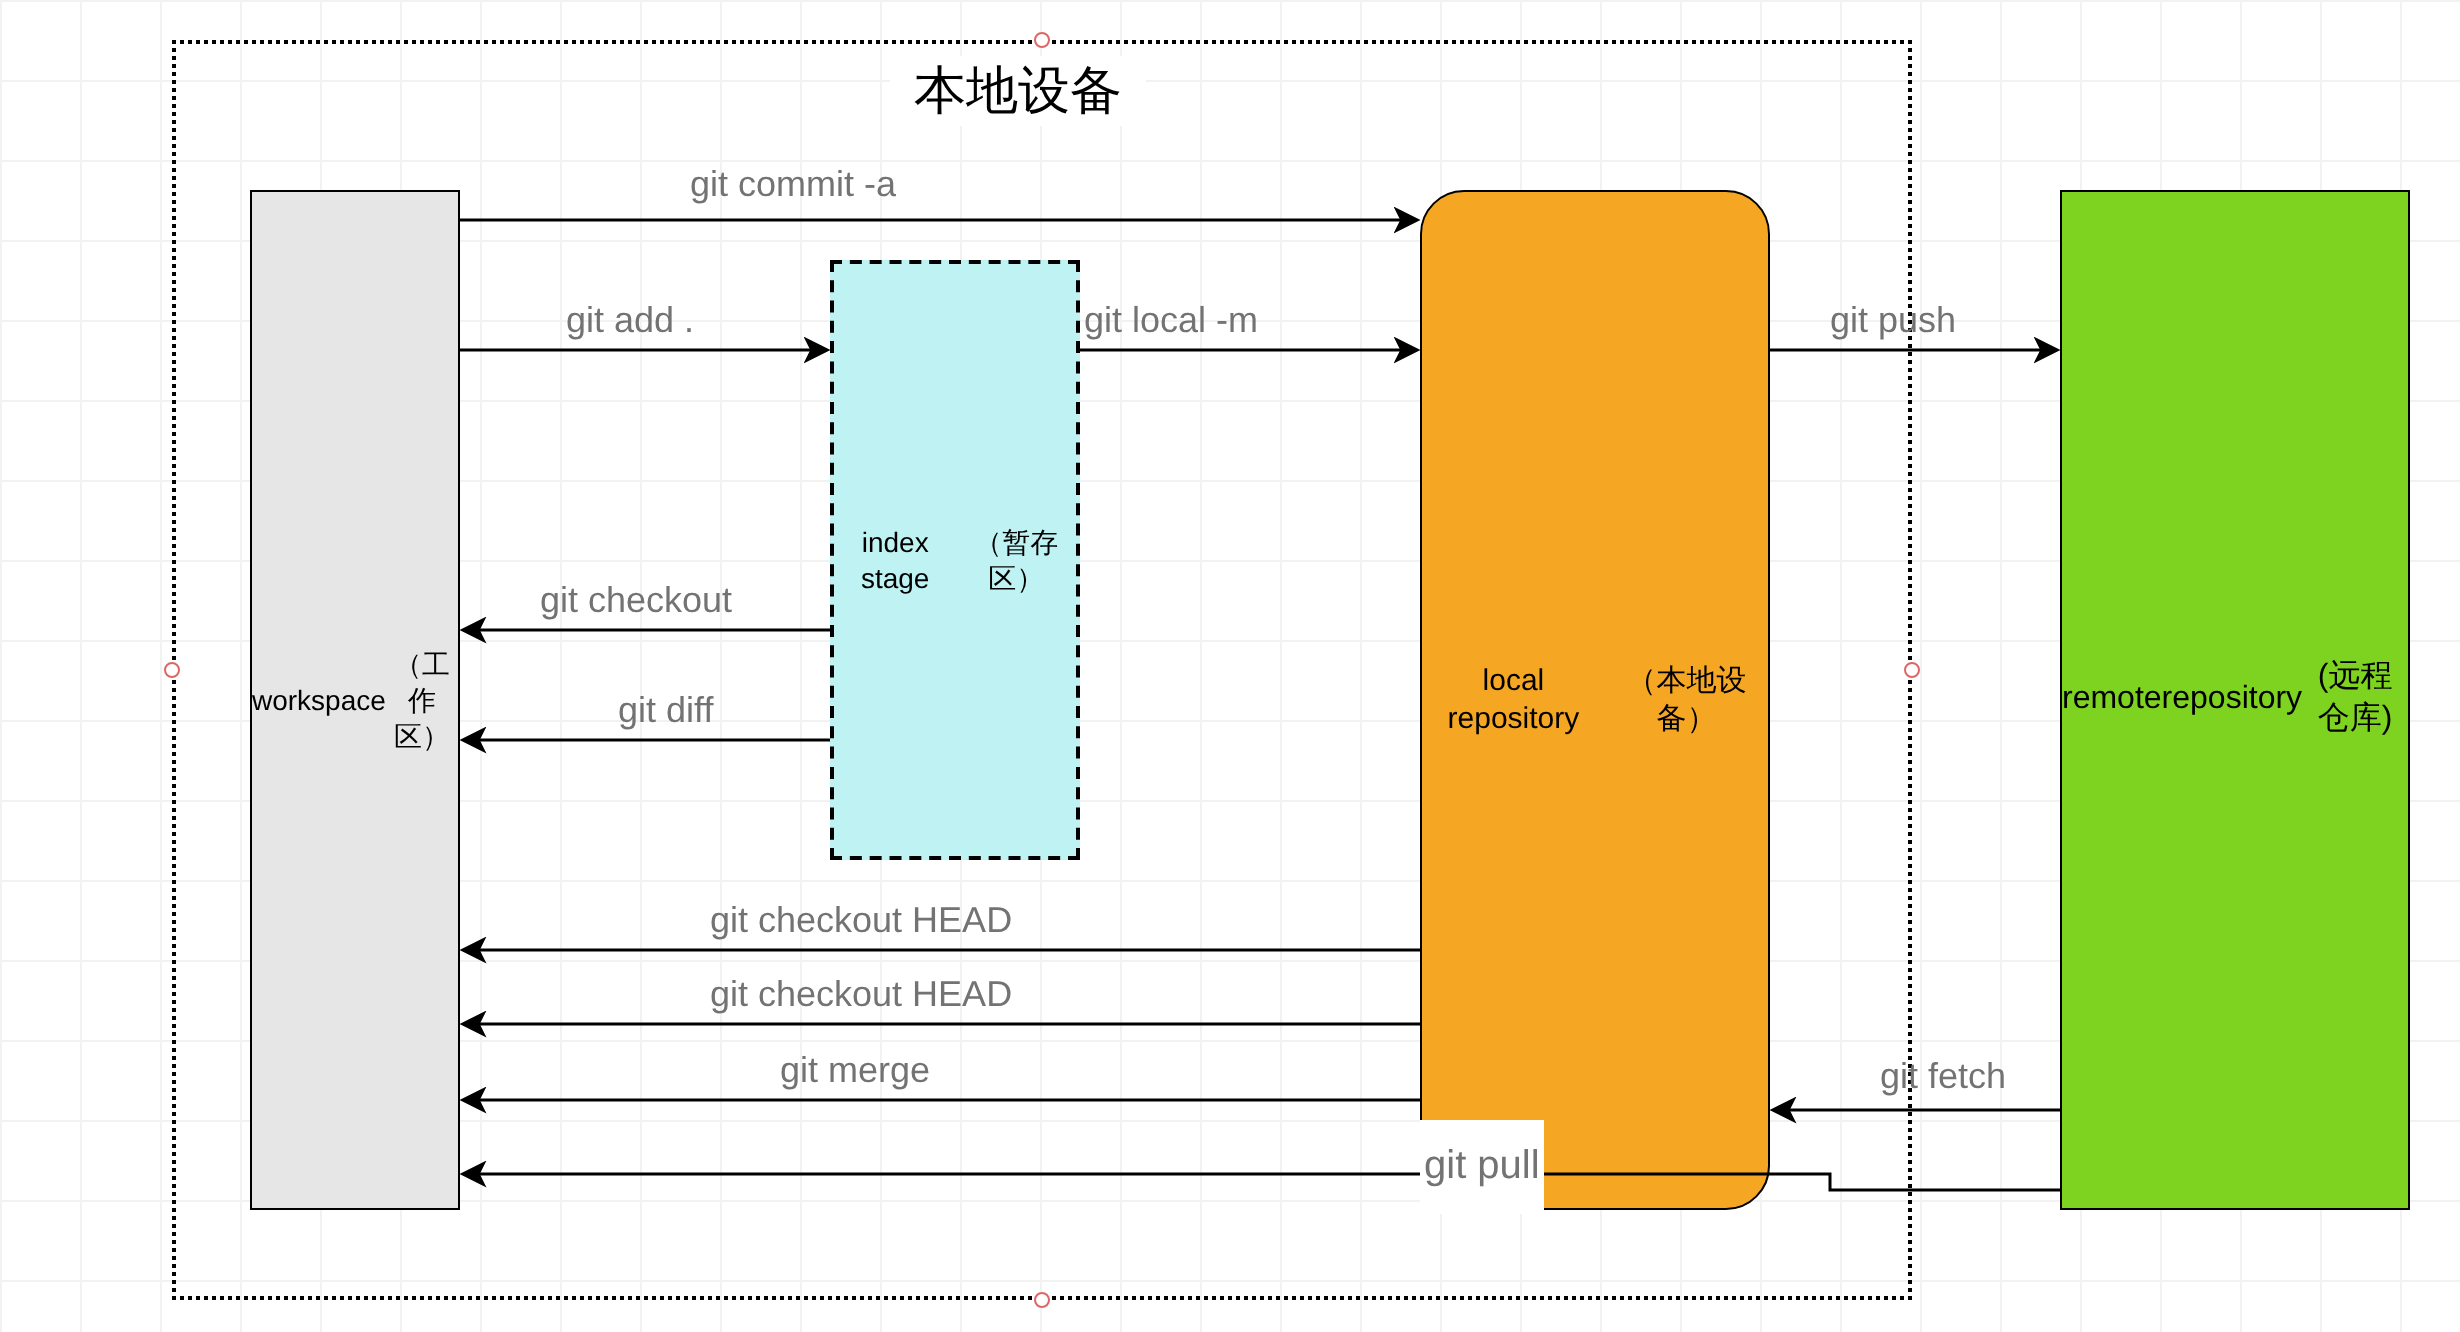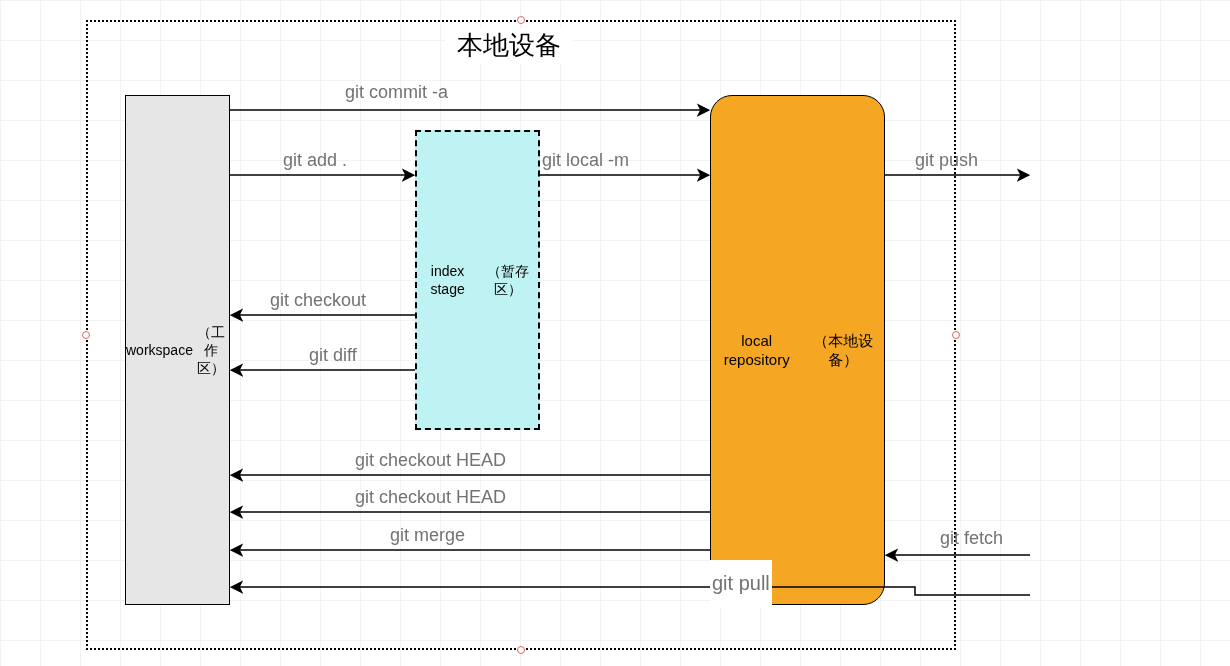--- a/index.html
+++ b/index.html
@@ -76,20 +76,25 @@
     <span>（工作区）</span>
   </div>
   <div id="index" class="box">
     <span>index stage</span>
     <span>（暂存区）</span>
   </div>
   <div id="local" class="box">
     <span>local repository</span>
     <span>（本地设备）</span>
   </div>
+  <div id="remote" class="box">
+    <span>remote</span>
+    <span>repository</span>
+    <span>(远程仓库)</span>
+  </div>
 
   <svg>
     <defs>
       <marker id="ah" viewBox="0 0 12 12" refX="10" refY="6" markerWidth="9" markerHeight="9" orient="auto-start-reverse">
         <path d="M0,0 L12,6 L0,12 L3,6 Z" fill="#000"></path>
       </marker>
     </defs>
     <g stroke="#000" stroke-width="1.5" fill="none" marker-end="url(#ah)">
 
       <line x1="185" y1="110" x2="663" y2="110"></line>

